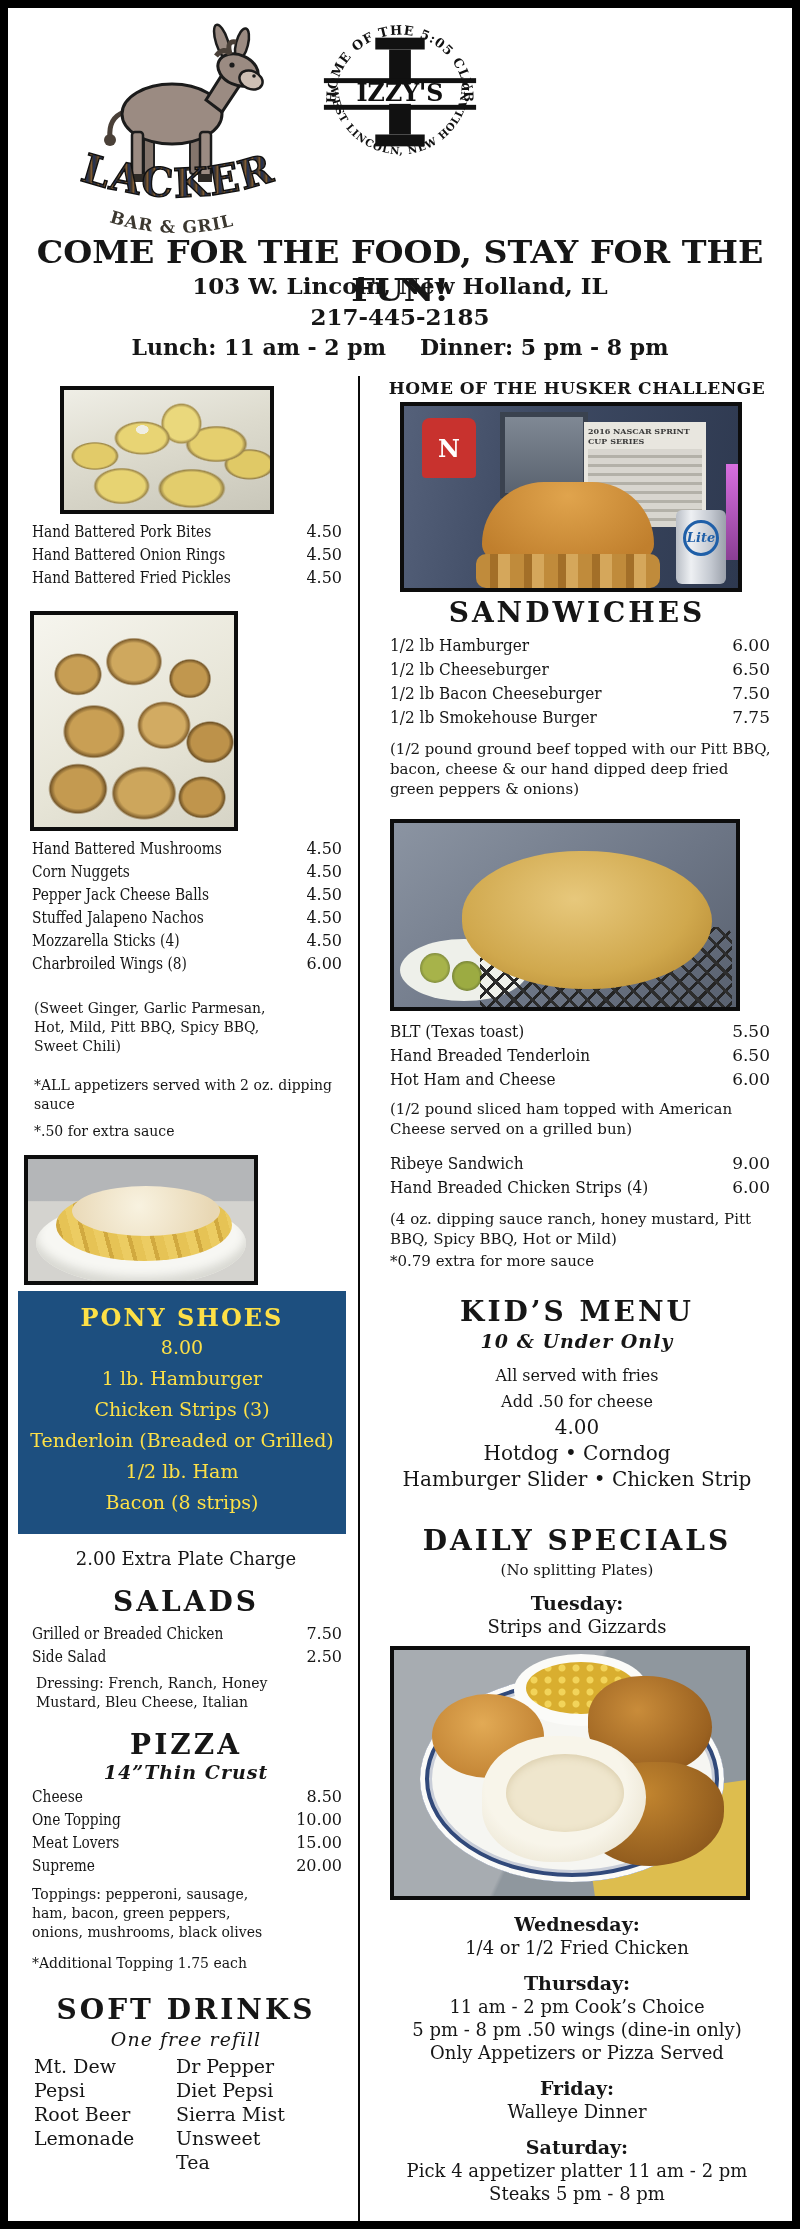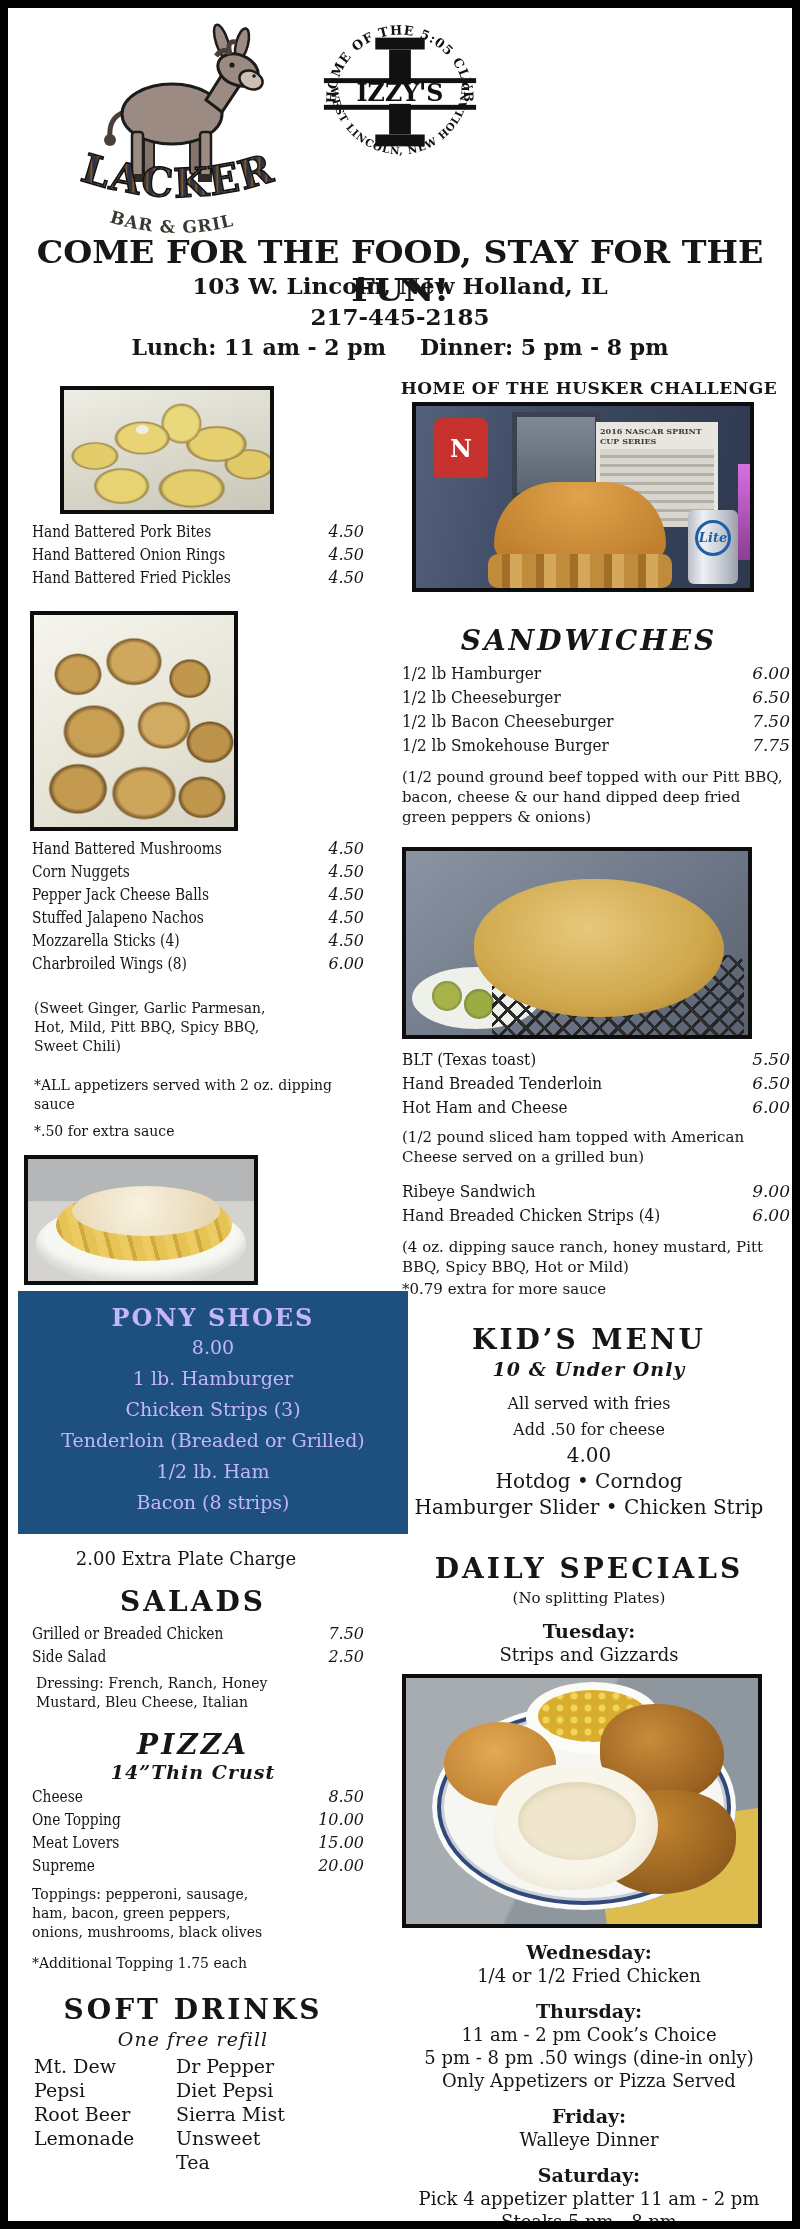--- a/index.html
+++ b/index.html
@@ -25,21 +25,21 @@
   .col-left { width:364px; padding:0 4px 0 10px; }
   .col-divider { width:3px; background:#0b0b0b; }
   .col-right { flex:1; padding:0 10px 0 12px; }
   
   .section-title { text-align:center; font-size:28px; font-weight:bold; letter-spacing:3px; }
   .sub-title { text-align:center; font-size:19px; font-weight:bold; letter-spacing:1px;font-style:italic; }
   .price-list { margin-left:14px; }
   .price-row { position:relative; padding-right:52px; height:23px; white-space:nowrap; }
   .item-name { display:inline-block; font-size:16px; white-space:nowrap;
                transform:scaleX(.86); transform-origin:0 50%; }
-  .item-price { position:absolute; right:4px; top:0; font-size:16px;font-style:italic; }
+  .item-price { position:absolute; right:12px; top:0; font-size:16px; }
   .small-note { font-size:14px; line-height:19px; }
   .photo { position:relative; overflow:hidden; border:4px solid #0d0d0d; }
   .photo * { position:absolute; }
   
   .photo-pickles { width:214px; height:128px; margin:10px 0 0 42px;
     background:
       radial-gradient(10px 7px at 38% 33%, #efeee4 60%, transparent 66%),
       radial-gradient(34px 20px at 15% 55%, #e2cb69 58%, #9f8a4a 66%, transparent 71%),
       radial-gradient(40px 24px at 38% 40%, #e8d474 58%, #a28c4c 66%, transparent 71%),
       radial-gradient(30px 30px at 57% 28%, #ead87c 55%, #a8924f 64%, transparent 69%),
@@ -66,29 +66,29 @@
   .note1 { margin:20px 0 0 16px; }
   .note2 { margin:8px 0 0 16px; }
   .photo-fries { width:234px; height:130px; margin:14px 0 0 6px;
     background:linear-gradient(#b4b6b8 0 34%, #d4d3cf 35% 100%); }
   .fries-plate { left:8px; top:42px; width:210px; height:84px; background:#f7f7f3;
     border-radius:50%; box-shadow:inset 0 -8px 10px #d8d8d2; }
   .fries-pile { left:28px; top:30px; width:176px; height:72px; border-radius:50%;
     background:repeating-linear-gradient(75deg, #eccc62 0 9px, #d1a93f 9px 13px, #e6c355 13px 22px); }
   .fries-sauce { left:44px; top:27px; width:148px; height:50px; border-radius:50%;
     background:radial-gradient(circle at 45% 40%, #f8f2e0, #e8d7b4 85%); }
-  .pony-box { width:390px; margin-top:6px; padding:12px 6px 16px; background:#1d4f7f;
-    color:#c4b5fd; text-align:center; }
+  .pony-box { width:328px; margin-top:6px; padding:12px 6px 16px; background:#1d4f7f;
+    color:#fde047; text-align:center; }
   .pony-title { font-size:24px; font-weight:bold; letter-spacing:2px; }
   .pony-line { font-size:19px; line-height:31px; }
   .extra-plate { width:336px; text-align:center; font-size:18px; margin-top:14px; }
   .salads-title { margin-top:16px; }
   .salad-list { margin-top:6px; }
   .dressing-note { margin:4px 0 0 18px; width:252px; }
-  .pizza-title { margin-top:16px;font-style:italic; }
+  .pizza-title { margin-top:16px; }
   .pizza-list { margin-top:4px; }
   .toppings-note { margin:6px 0 0 14px; width:250px; }
   .additional-note { margin:12px 0 0 14px; }
   .drinks-title { margin-top:20px; }
   .refill { font-size:19px; margin-top:2px; }
   .drinks { display:flex; margin:4px 0 0 16px; }
   .drink-col { width:124px; font-size:19px; line-height:24px; }
   .drink-col + .drink-col { margin-left:18px; }
   
   .husker-heading { text-align:center; font-size:17px; font-weight:bold;
@@ -108,21 +108,21 @@
     background:radial-gradient(at 50% 18%, #e0a44d, #c07f2d 85%); border-radius:86px 86px 22px 22px; }
   .burger-fill { left:72px; bottom:0px; width:184px; height:34px; border-radius:10px;
     background:repeating-linear-gradient(90deg, #c08b3b 0 14px, #a36f28 14px 22px, #d5a75b 22px 34px); }
   .lite-can { right:12px; bottom:4px; width:50px; height:74px; border-radius:6px;
     background:linear-gradient(90deg, #b9bec6, #eef0f3 30%, #c3c8d0 70%, #9aa0aa); }
   .can-ring { position:static; display:block; width:36px; height:36px; margin:10px auto 0;
     border:3px solid #1f5fa8; border-radius:50%; color:#1f5fa8; font-weight:bold;
     font-style:italic; font-size:13px; text-align:center; line-height:30px; }
   .neon-glow { right:0; top:58px; width:12px; height:96px;
     background:linear-gradient(#d86fe0, #8a3f94); }
-  .sandwiches-title { margin-top:32px;font-style:italic; }
+  .sandwiches-title { margin-top:4px; }
   .r-list { margin-left:18px; }
   .r-list .price-row { padding-right:58px; height:24px; }
   .r-list .item-name, .r-list .item-price { font-size:17px; }
   .r-list .item-name { transform:scaleX(.9); }
   .r-note { font-size:15px; line-height:20px; margin-left:18px; }
   .burger-note { margin-top:8px; width:382px; }
   .photo-tenderloin { width:350px; height:192px; margin:20px 0 0 18px;
     background:linear-gradient(140deg, #8b94a2, #6c7585 60%, #59616f 100%); }
   .t-paper { left:6px; bottom:6px; width:128px; height:62px; background:#eef0ea; border-radius:50%; }
   .t-pickle1 { left:26px; bottom:24px; width:30px; height:30px; border-radius:50%;

